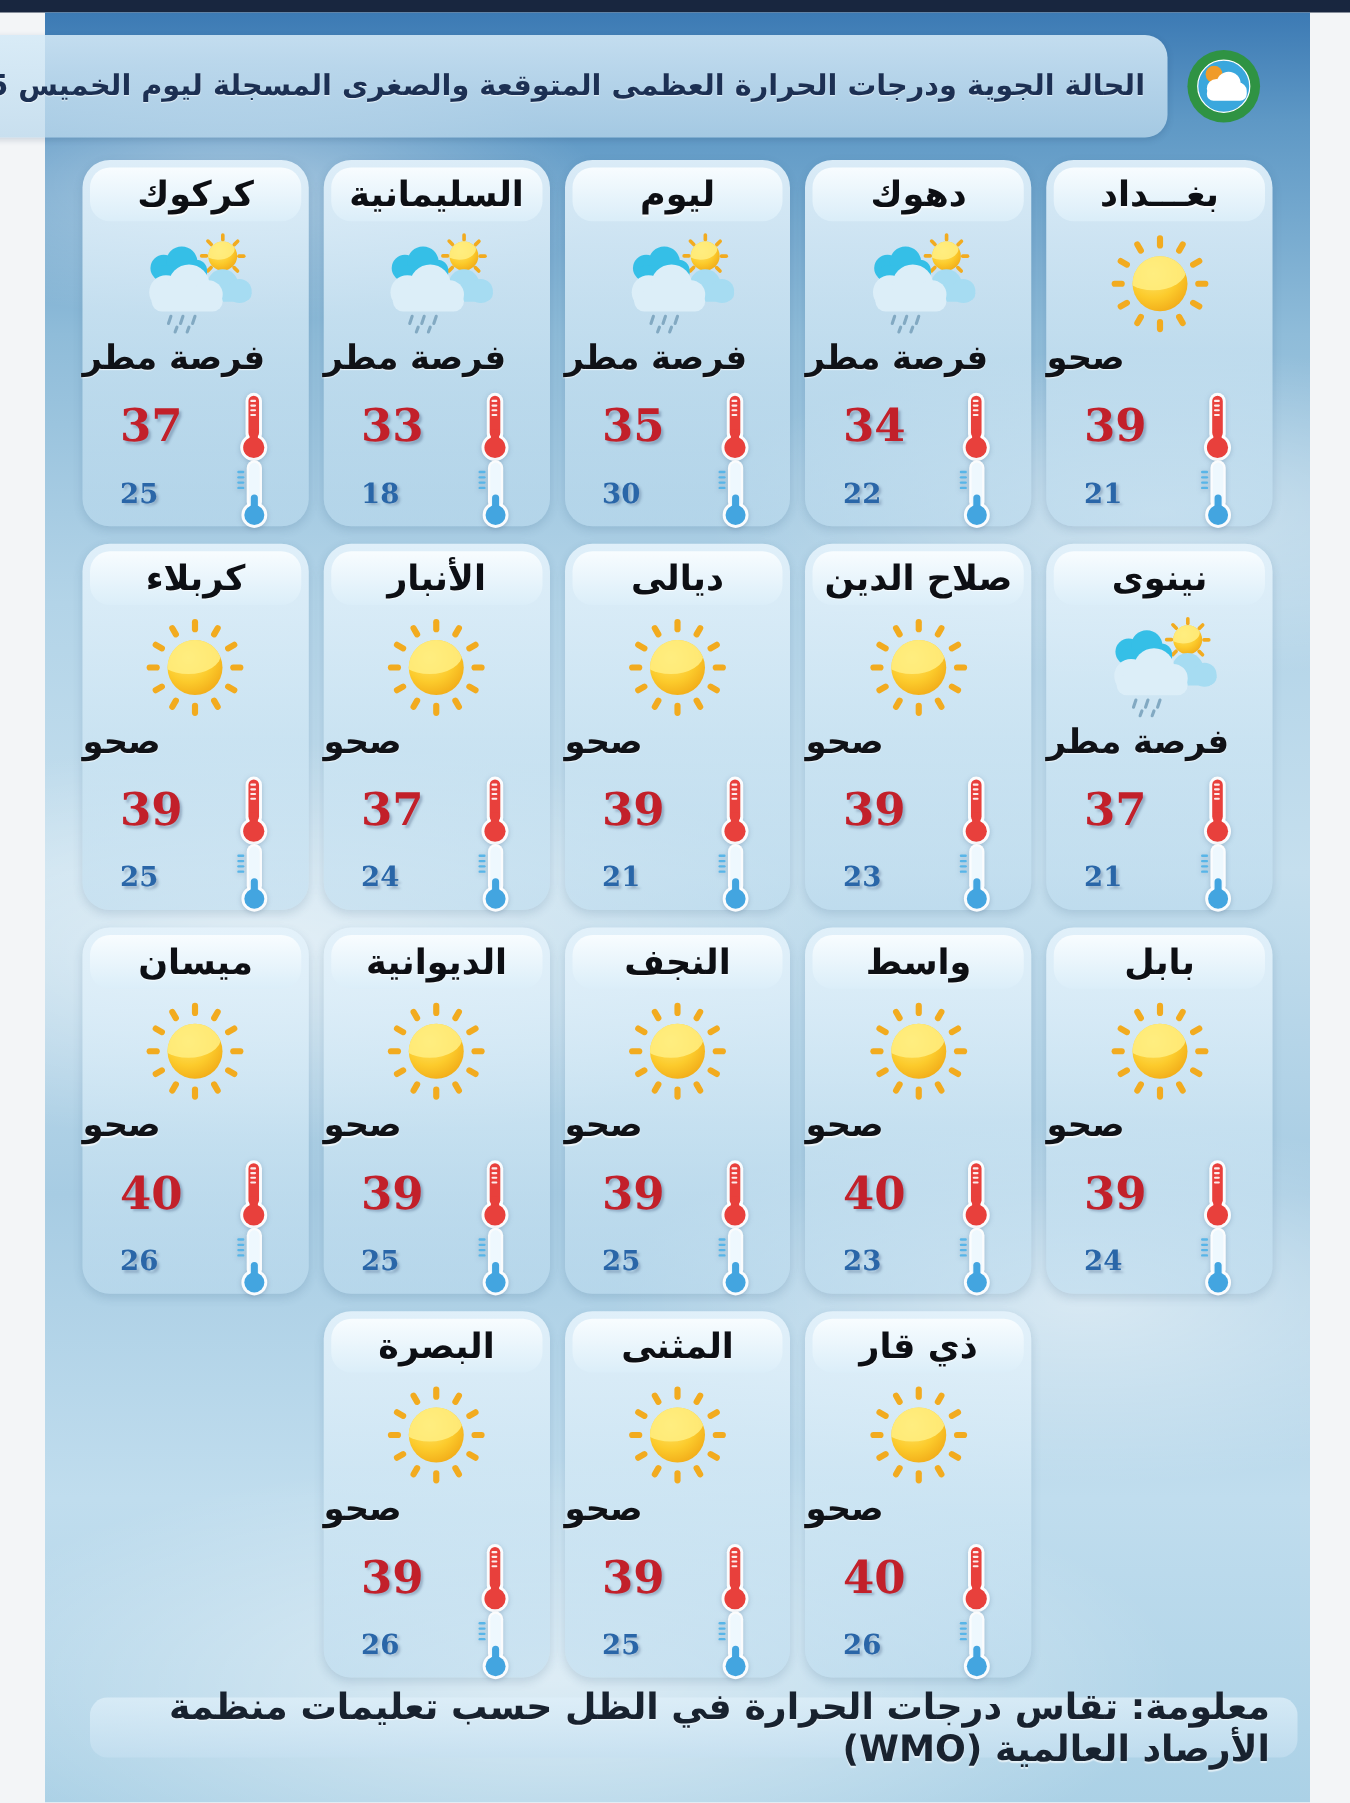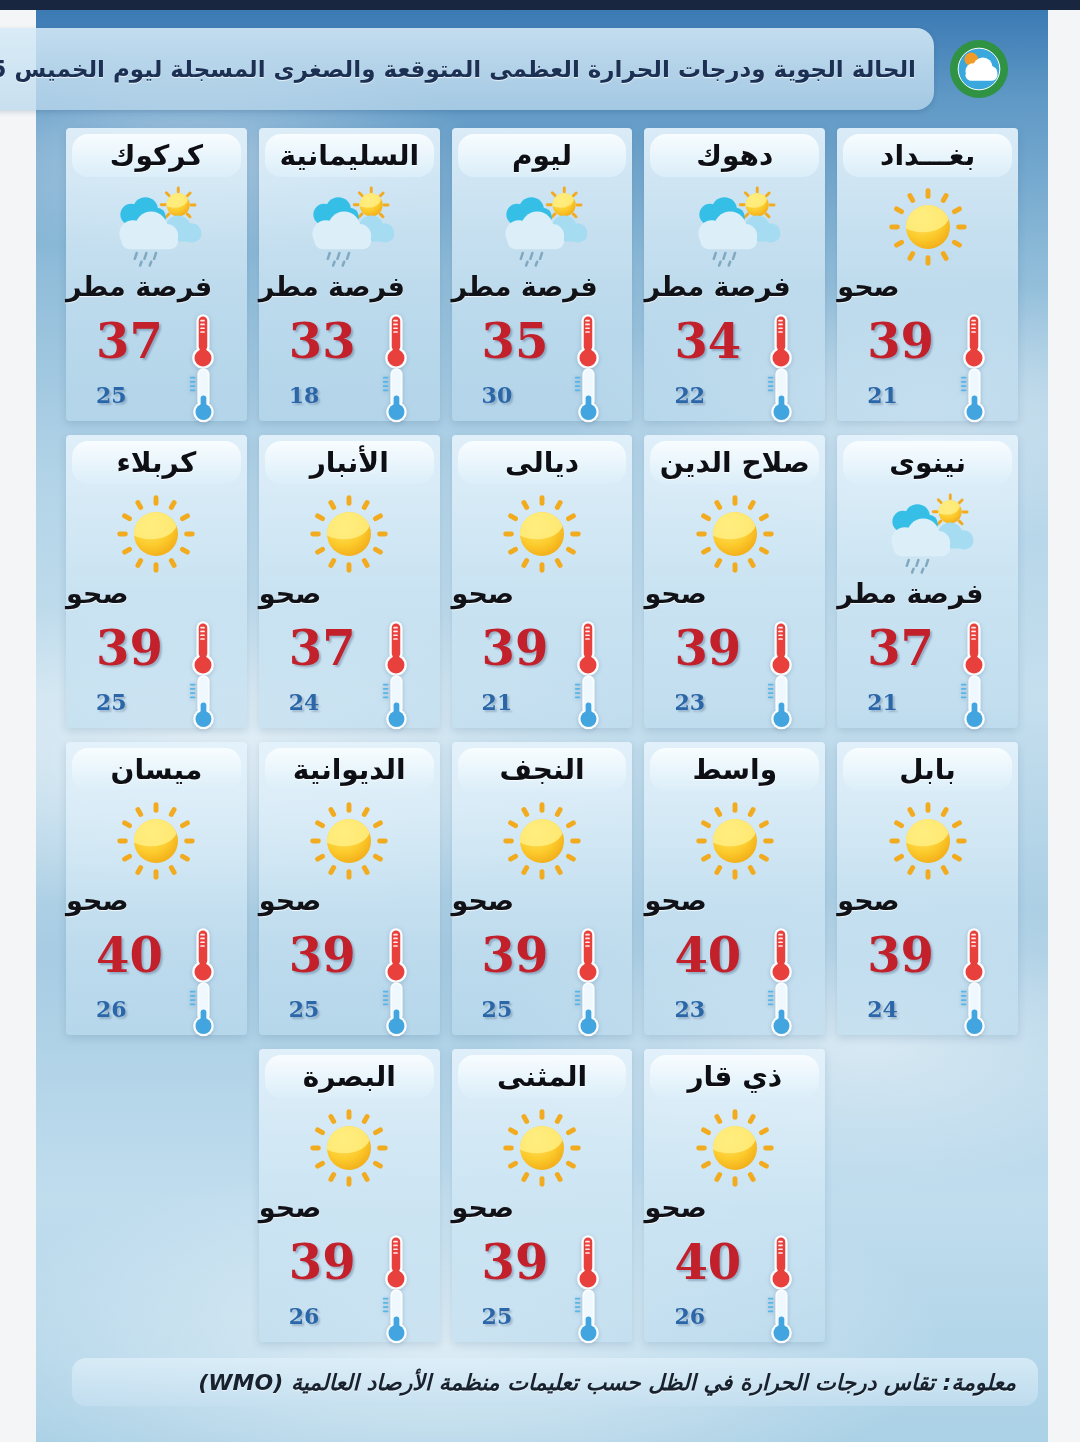--- a/index.html
+++ b/index.html
@@ -36,51 +36,51 @@
 
   
   .cards-row {
     display:grid; grid-template-columns:repeat(5,1fr);
     column-gap:12px; padding:0 30px; margin-top:14px;
   }
   .cards-row:first-of-type { margin-top:14px; }
   .cards-row.offset3 > .card:first-child { grid-column-start:2; }
 
   .card {
-    height:293px; border-radius:4px;
+    height:293px; border-radius:22px;
     background:linear-gradient(180deg, rgba(228,242,251,.92) 0%, rgba(206,230,244,.72) 55%, rgba(188,219,238,.55) 100%);
     box-shadow:0 3px 8px rgba(40,80,120,.16);
     display:flex; flex-direction:column;
   }
   .card-head {
     margin:6px; height:46px; border-radius:16px;
     background:linear-gradient(180deg, rgba(249,253,255,.96), rgba(219,238,249,.92));
     display:flex; align-items:center; justify-content:center;
   }
   .city { font-size:28px; font-weight:bold; color:#0d0f14; text-shadow:0 1px 1px rgba(255,255,255,.8); }
   .card-icon { height:92px; display:flex; align-items:center; justify-content:center; }
   .wicon { width:106px; height:88px; }
   .cond { height:40px; text-align:left; font-size:27px; font-weight:bold; color:#101217;
           text-shadow:0 1px 1px rgba(255,255,255,.75); }
   .temp { display:flex; align-items:center; justify-content:space-between;
           direction:ltr; padding:0 28px 0 30px; }
   .temp.max { height:56px; margin-top:4px; }
   .temp.min { height:52px; }
   .tval { font-family:"DejaVu Serif", serif; font-weight:bold; }
-  .temp.max .tval { font-size:48px; color:#c2202a; text-shadow:2px 2px 2px rgba(40,60,100,.30); }
+  .temp.max .tval { font-size:36px; color:#c2202a; text-shadow:2px 2px 2px rgba(40,60,100,.30); }
   .temp.min .tval { font-size:22px; color:#2a66a8; text-shadow:2px 2px 2px rgba(40,60,100,.25); }
   .thermo { width:32px; height:57px; filter:drop-shadow(0 1px 2px rgba(40,70,110,.25)); }
 
   
   .footer-band {
     margin:16px 10px 0 36px; height:48px; border-radius:14px;
     background:linear-gradient(180deg, rgba(222,239,249,.78), rgba(198,224,241,.66));
     display:flex; align-items:center; padding:0 22px;
   }
-  .footer-band p { font-size:22px; font-weight:bold; color:#18222f; text-shadow:0 1px 1px rgba(255,255,255,.65);font-style:italic; }
+  .footer-band p { font-size:29px; font-weight:bold; color:#18222f; text-shadow:0 1px 1px rgba(255,255,255,.65); }
 
   .hidden-defs { position:absolute; width:0; height:0; }
 </style>
 </head>
 <body>
 
 <svg class="hidden-defs" aria-hidden="true">
   <defs>
     <radialGradient id="sunGrad" cx="38%" cy="32%" r="80%">
       <stop offset="0%" stop-color="#ffe76e"></stop>

